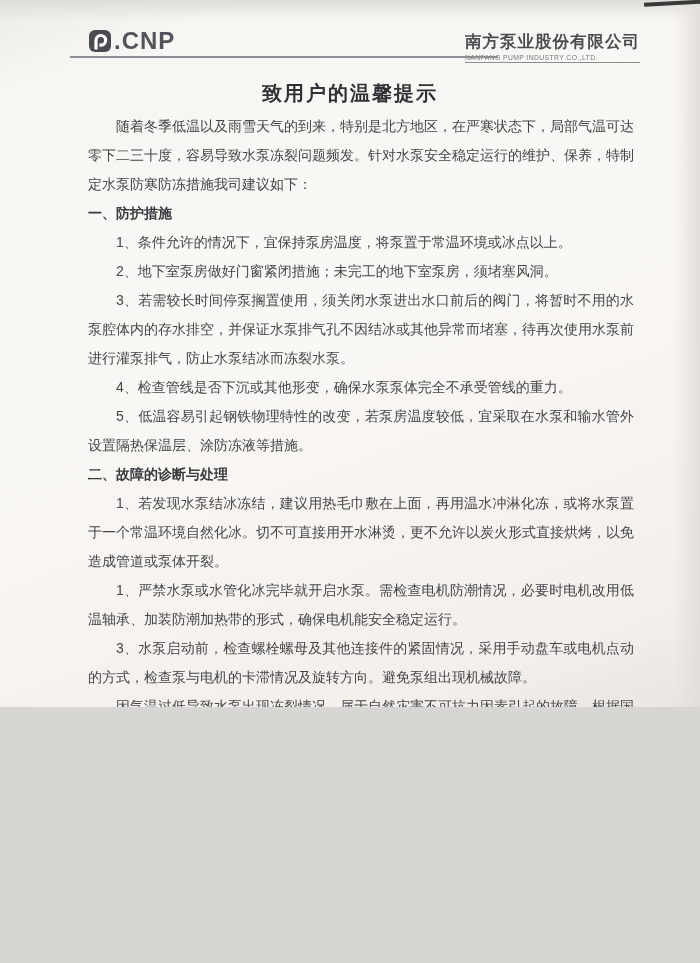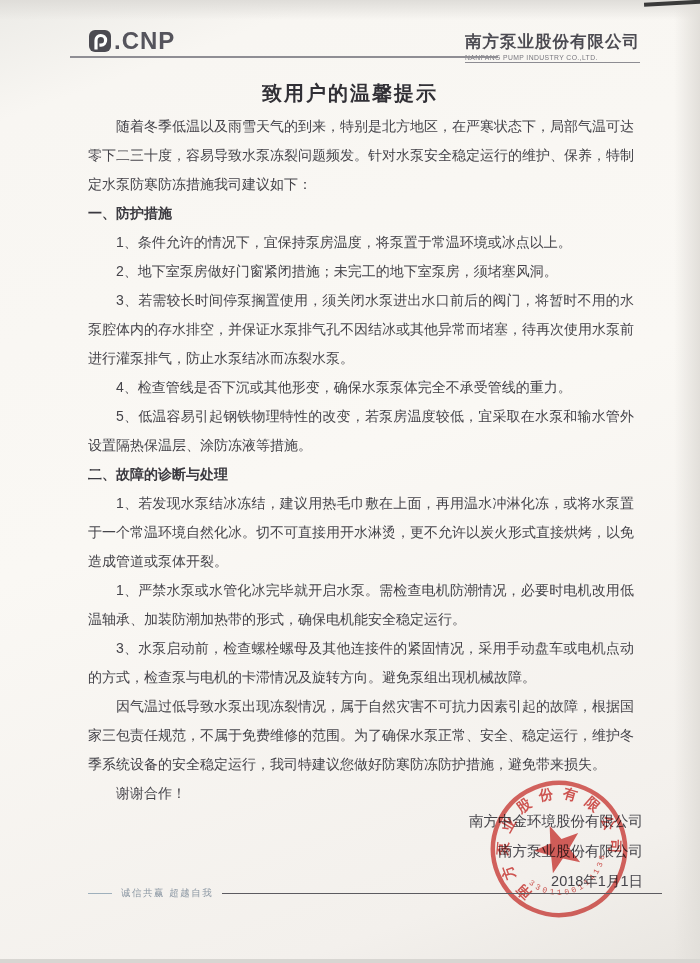--- a/index.html
+++ b/index.html
@@ -1,17 +1,17 @@
 <!DOCTYPE html>
 <html><head>
 <meta charset="utf-8">
 <style>
   html,body{margin:0;padding:0;}
   body{background:#d8d6d2;font-family:"Liberation Sans",sans-serif;}
-  .page{position:relative;width:700px;height:959px;margin:0 auto;overflow:hidden;
+  .page{position:relative;width:700px;height:707px;margin:0 auto;overflow:hidden;
         background:linear-gradient(160deg,#ecebe7 0%,#f8f6f2 10%,#faf8f4 48%,#f3f0ec 88%,#e9e6e1 100%);
         color:#45444a;}
   .shade-top{position:absolute;left:0;top:0;width:100%;height:20px;
              background:linear-gradient(#dfddd9,rgba(255,255,255,0));pointer-events:none;}
   .shade-right{position:absolute;right:0;top:0;width:26px;height:100%;
              background:linear-gradient(to left,#e2dfda,rgba(255,255,255,0));pointer-events:none;}
   .corner-mark{position:absolute;top:1px;right:-8px;width:64px;height:4px;background:#3a3a3a;
              transform:rotate(-3deg);}
   
   .logo{position:absolute;left:88px;top:27px;display:flex;align-items:center;gap:2px;}

